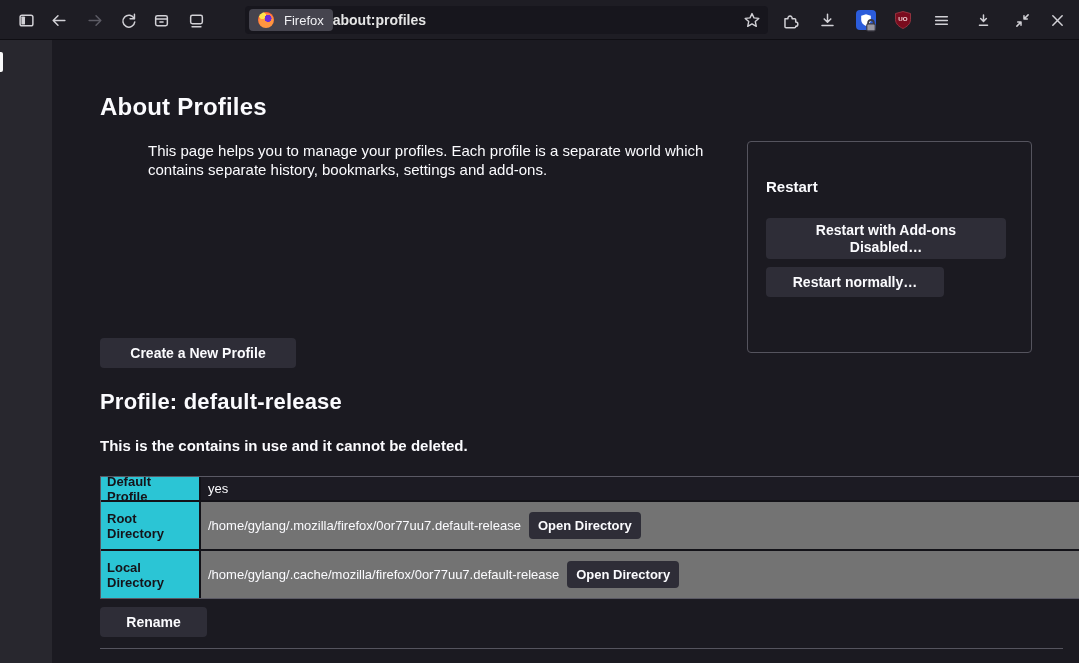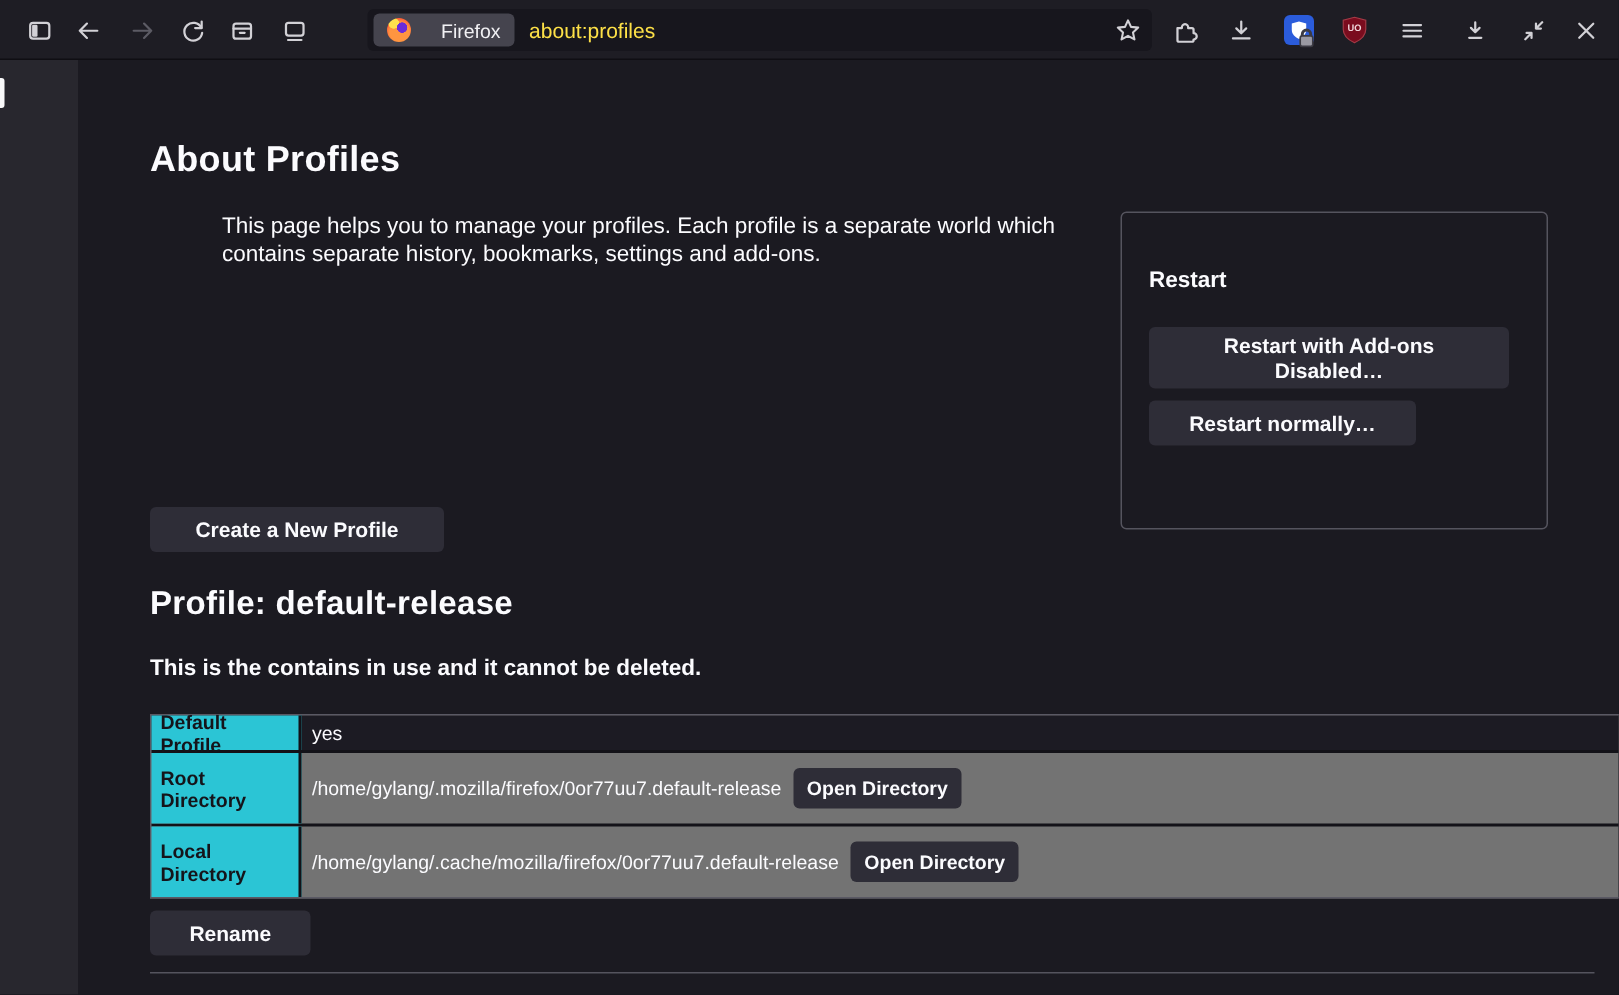--- a/index.html
+++ b/index.html
@@ -33,25 +33,25 @@
 
   .urlbar {
     position: absolute; left: 245px; top: 6px;
     width: 523px; height: 28px;
     background: #17161d; border-radius: 4px;
     display: flex; align-items: center;
   }
   .identity-chip {
     margin-left: 4px; height: 22px;
     background: #45444e; border-radius: 4px;
-    display: flex; align-items: center; gap: 20px;
+    display: flex; align-items: center; gap: 10px;
     padding: 11px 9px; cursor: pointer;
   }
   .identity-chip .chip-label { font-size: 13px; color: #f1f1f4; }
-  .url-text { margin-left: 10px; font-size: 14px; color: #fde047; flex: 1; }
+  .url-text { font-size: 14px; color: #e5e5e5; flex: 1; font-weight: bold; }
   .star-btn {
     width: 24px; height: 24px; margin-right: 4px;
     background: transparent; border: none; border-radius: 4px;
     display: flex; align-items: center; justify-content: center; cursor: pointer;
   }
   .star-btn svg { width: 16px; height: 16px; }
 
   .fxlogo {
     width: 16px; height: 16px; border-radius: 50%; flex: 0 0 16px;
     background:

